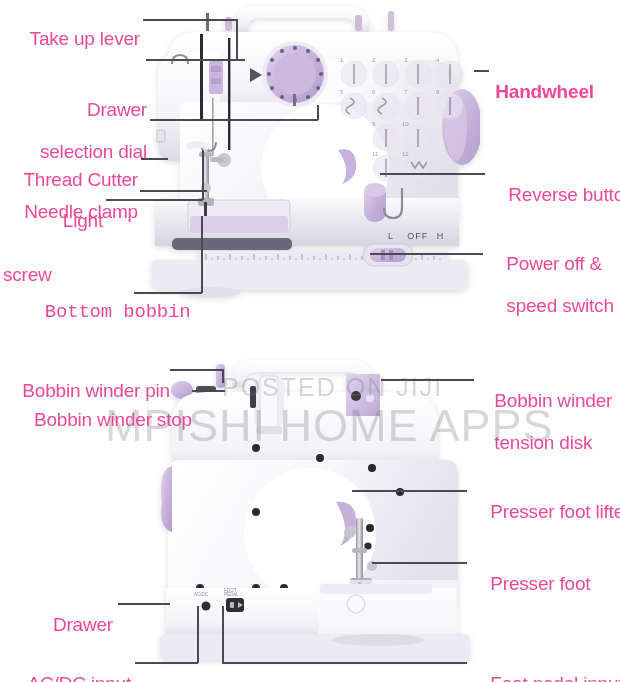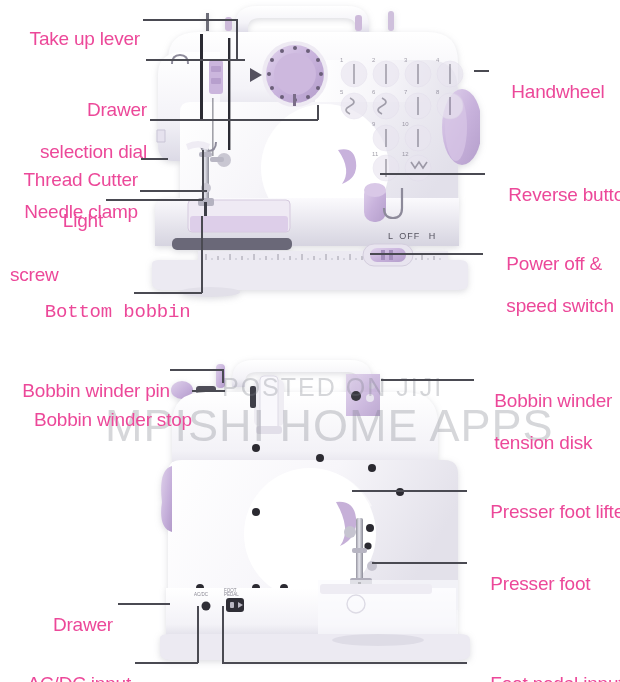--- a/index.html
+++ b/index.html
@@ -274,21 +274,21 @@
       <rect x="54" y="200" width="3" height="14" fill="#3d3d47"></rect>
     </g>
 
     <path d="M36 142 q12 -6 24 0 l-2 6 q-10 -5 -20 0 z" fill="#efecf4"></path>
 
     <path d="M188 148 q16 -4 18 12 q2 16 -14 22 q10 -14 -4 -34 z" fill="#c8b2dc"></path>
   </svg>
 
   <div class="tinytext" style="position:absolute;left:388px;top:231px;font-size:9px;letter-spacing:1px;color:#55535f;">
     <span>L</span>
-    <span style="margin-left:2px">OFF</span>
+    <span style="margin-left:10px">OFF</span>
     <span style="margin-left:5px">H</span>
   </div>
 
   <div class="lead h" style="left:143px;top:19px;width:94px;"></div>
   <div class="lead v" style="left:236px;top:19px;height:42px;"></div>
 
   <div class="lead h" style="left:146px;top:59px;width:99px;"></div>
 
   <div class="lead h" style="left:150px;top:119px;width:168px;"></div>
   <div class="lead v" style="left:317px;top:105px;height:15px;"></div>
@@ -320,28 +320,28 @@
   <div class="label r" style="left:0;top:148px;width:138px;">
     <span>Thread Cutter</span>
   </div>
 
   <div class="label r" style="left:0;top:189px;width:103px;">
     <span>Light</span>
   </div>
 
   <div class="label r" style="left:0;top:180px;width:138px;text-align:right;">
     <span>Needle clamp</span><br>
-    <span style="display:block;text-align:left;padding-left:10px;">screw</span>
+    <span style="display:block;text-align:left;padding-left:3px;">screw</span>
   </div>
 
   <div class="label r" style="left:0;top:281px;width:131px;font-family:Liberation Mono, monospace;">
     <span>Bottom bobbin</span>
   </div>
 
-  <div class="label l" style="left:491px;top:60px;">
+  <div class="label l" style="left:475px;top:60px;font-weight:bold;">
     <span>Handwheel</span>
   </div>
 
   <div class="label l" style="left:488px;top:163px;">
     <span>Reverse button</span>
   </div>
 
   <div class="label l" style="left:486px;top:232px;">
     <span>Power off &amp;</span><br>
     <span>speed switch</span>

